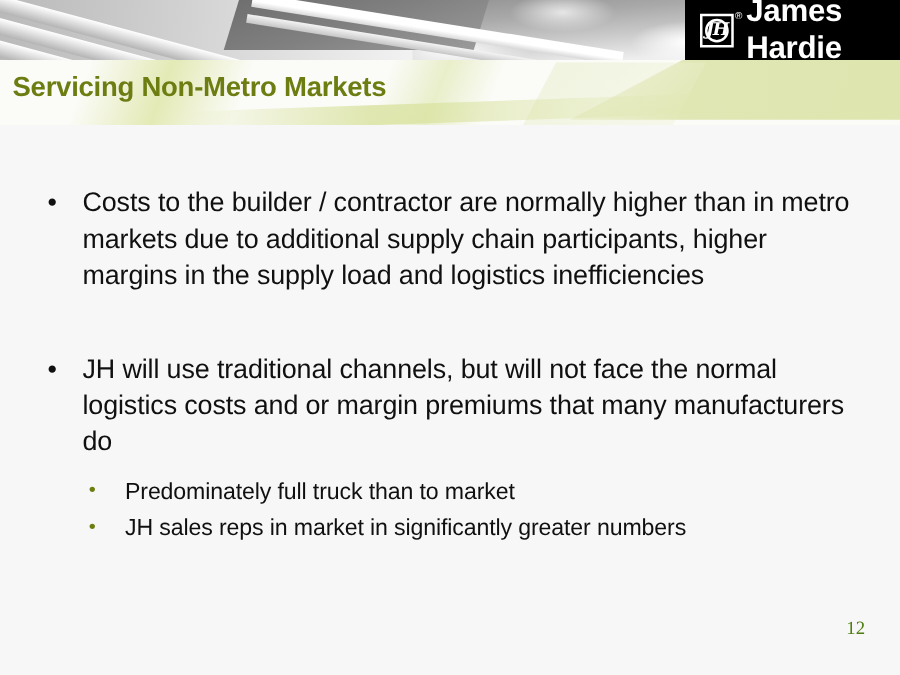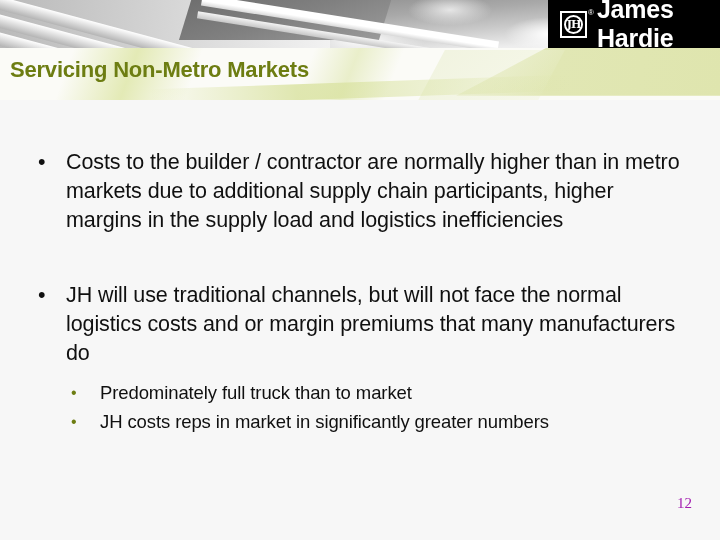--- a/index.html
+++ b/index.html
@@ -104,22 +104,23 @@
     box-sizing: border-box;
   }
   .logo-mark .jh {
     position: absolute;
     left: 0; top: 0;
     width: 23px; height: 23px;
     line-height: 23px;
     text-align: center;
     color: #ffffff;
     font-family: "DejaVu Serif", serif;
+    font-style: italic;
     font-weight: bold;
-    font-size: 11px;
+    font-size: 14px;
     letter-spacing: -1px;
   }
   .logo-reg {
     color: #ffffff;
     font-size: 8px;
     line-height: 8px;
     align-self: flex-start;
     margin-top: 9px;
     margin-left: 1px;
   }
@@ -232,21 +233,21 @@
     top: 0;
     font-size: 16px;
     line-height: 29px;
     color: #6d7d12;
   }
 
   #page-number {
     position: absolute;
     right: 28px;
     bottom: 28px;
-    color: #a21caf;
+    color: #4d7c0f;
     font-family: "Liberation Serif", serif;
     font-size: 15px;
   }
 </style>
 </head>
 <body>
 
 <div id="slide">
 
   <div id="header-band">
@@ -291,21 +292,21 @@
       <span class="marker">•</span>
       <span>JH will use traditional channels, but will not face the normal logistics costs and or margin premiums that many manufacturers do</span>
 
       <ul class="sublist">
         <li class="bullet-l2">
           <span class="marker">•</span>
           <span>Predominately full truck than to market</span>
         </li>
         <li class="bullet-l2">
           <span class="marker">•</span>
-          <span>JH costs reps in market in significantly greater numbers</span>
+          <span>JH sales reps in market in significantly greater numbers</span>
         </li>
       </ul>
     </div>
 
     <div id="page-number">12</div>
   </div>
 
 </div>
 
 </body></html>

